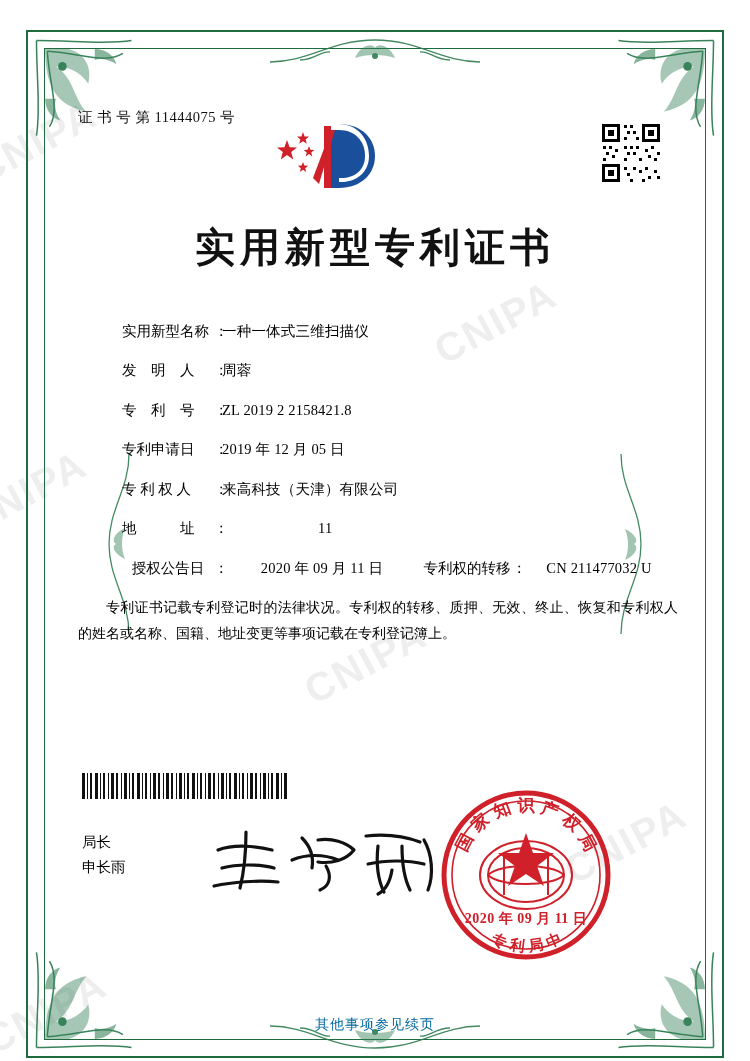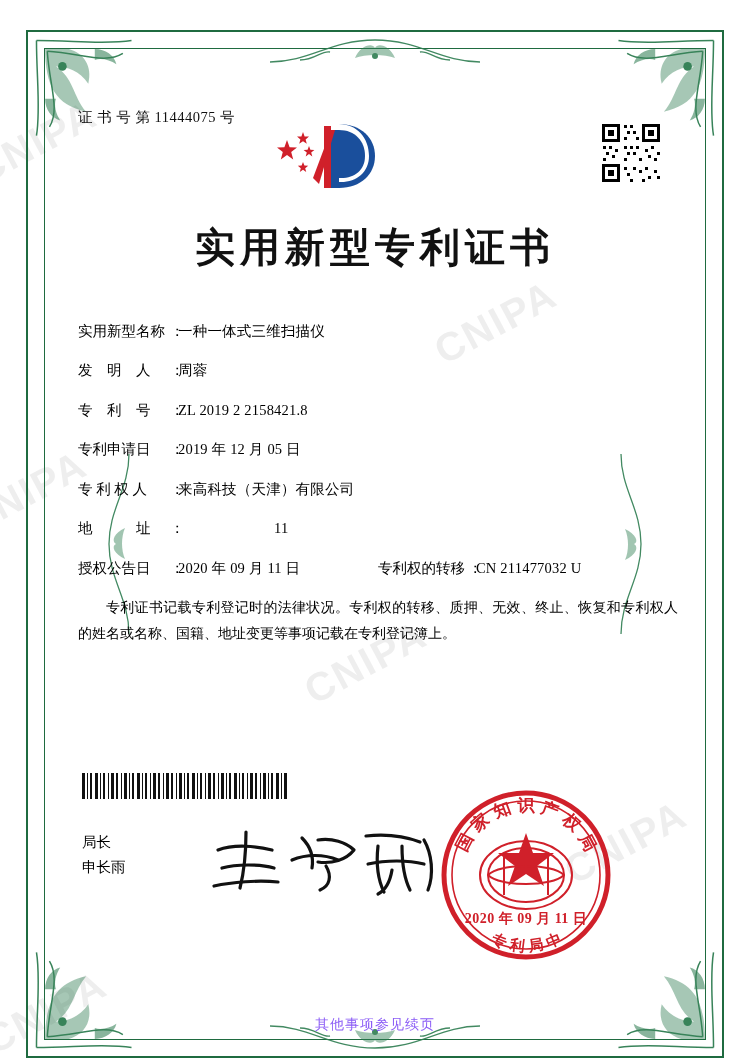--- a/index.html
+++ b/index.html
@@ -130,38 +130,40 @@
     left: 52px;
     top: 290px;
     width: 600px;
     font-size: 14.5px;
     line-height: 1.55;
   }
   .field-row {
     display: flex;
     align-items: flex-start;
     margin-bottom: 17px;
+    margin-left: 44px;
   }
   .field-label {
     width: 92px;
     flex: 0 0 92px;
     letter-spacing: 0px;
     white-space: nowrap;
   }
   .field-sep { width: 8px; flex: 0 0 8px; }
   .field-value {
     flex: 1;
     letter-spacing: 0.2px;
   }
   .field-value .cont {
     display: block;
     padding-left: 96px;
   }
   .two-col {
     display: flex;
+    text-align: center;
   }
   .two-col .col-a { width: 300px; flex: 0 0 300px; display: flex; }
   .two-col .col-b { flex: 1; display: flex; }
   .two-col .col-b .field-label { width: 90px; flex: 0 0 90px; }
 
   .paras {
     position: absolute;
     left: 52px;
     top: 565px;
     width: 600px;
@@ -226,21 +228,21 @@
     color: #111;
   }
 
   .footer-note {
     position: absolute;
     left: 0; right: 0;
     top: 1016px;
     text-align: center;
     font-size: 14px;
     letter-spacing: 1px;
-    color: #8b5cf6;
+    color: #0369a1;
     z-index: 3;
   }
 </style>
 </head>
 <body>
 
 <div class="watermark-layer">
   <div class="wm" style="left:-30px; top:120px;">CNIPA</div>
   <div class="wm" style="left:430px; top:300px;">CNIPA</div>
   <div class="wm" style="left:-40px; top:470px;">CNIPA</div>

